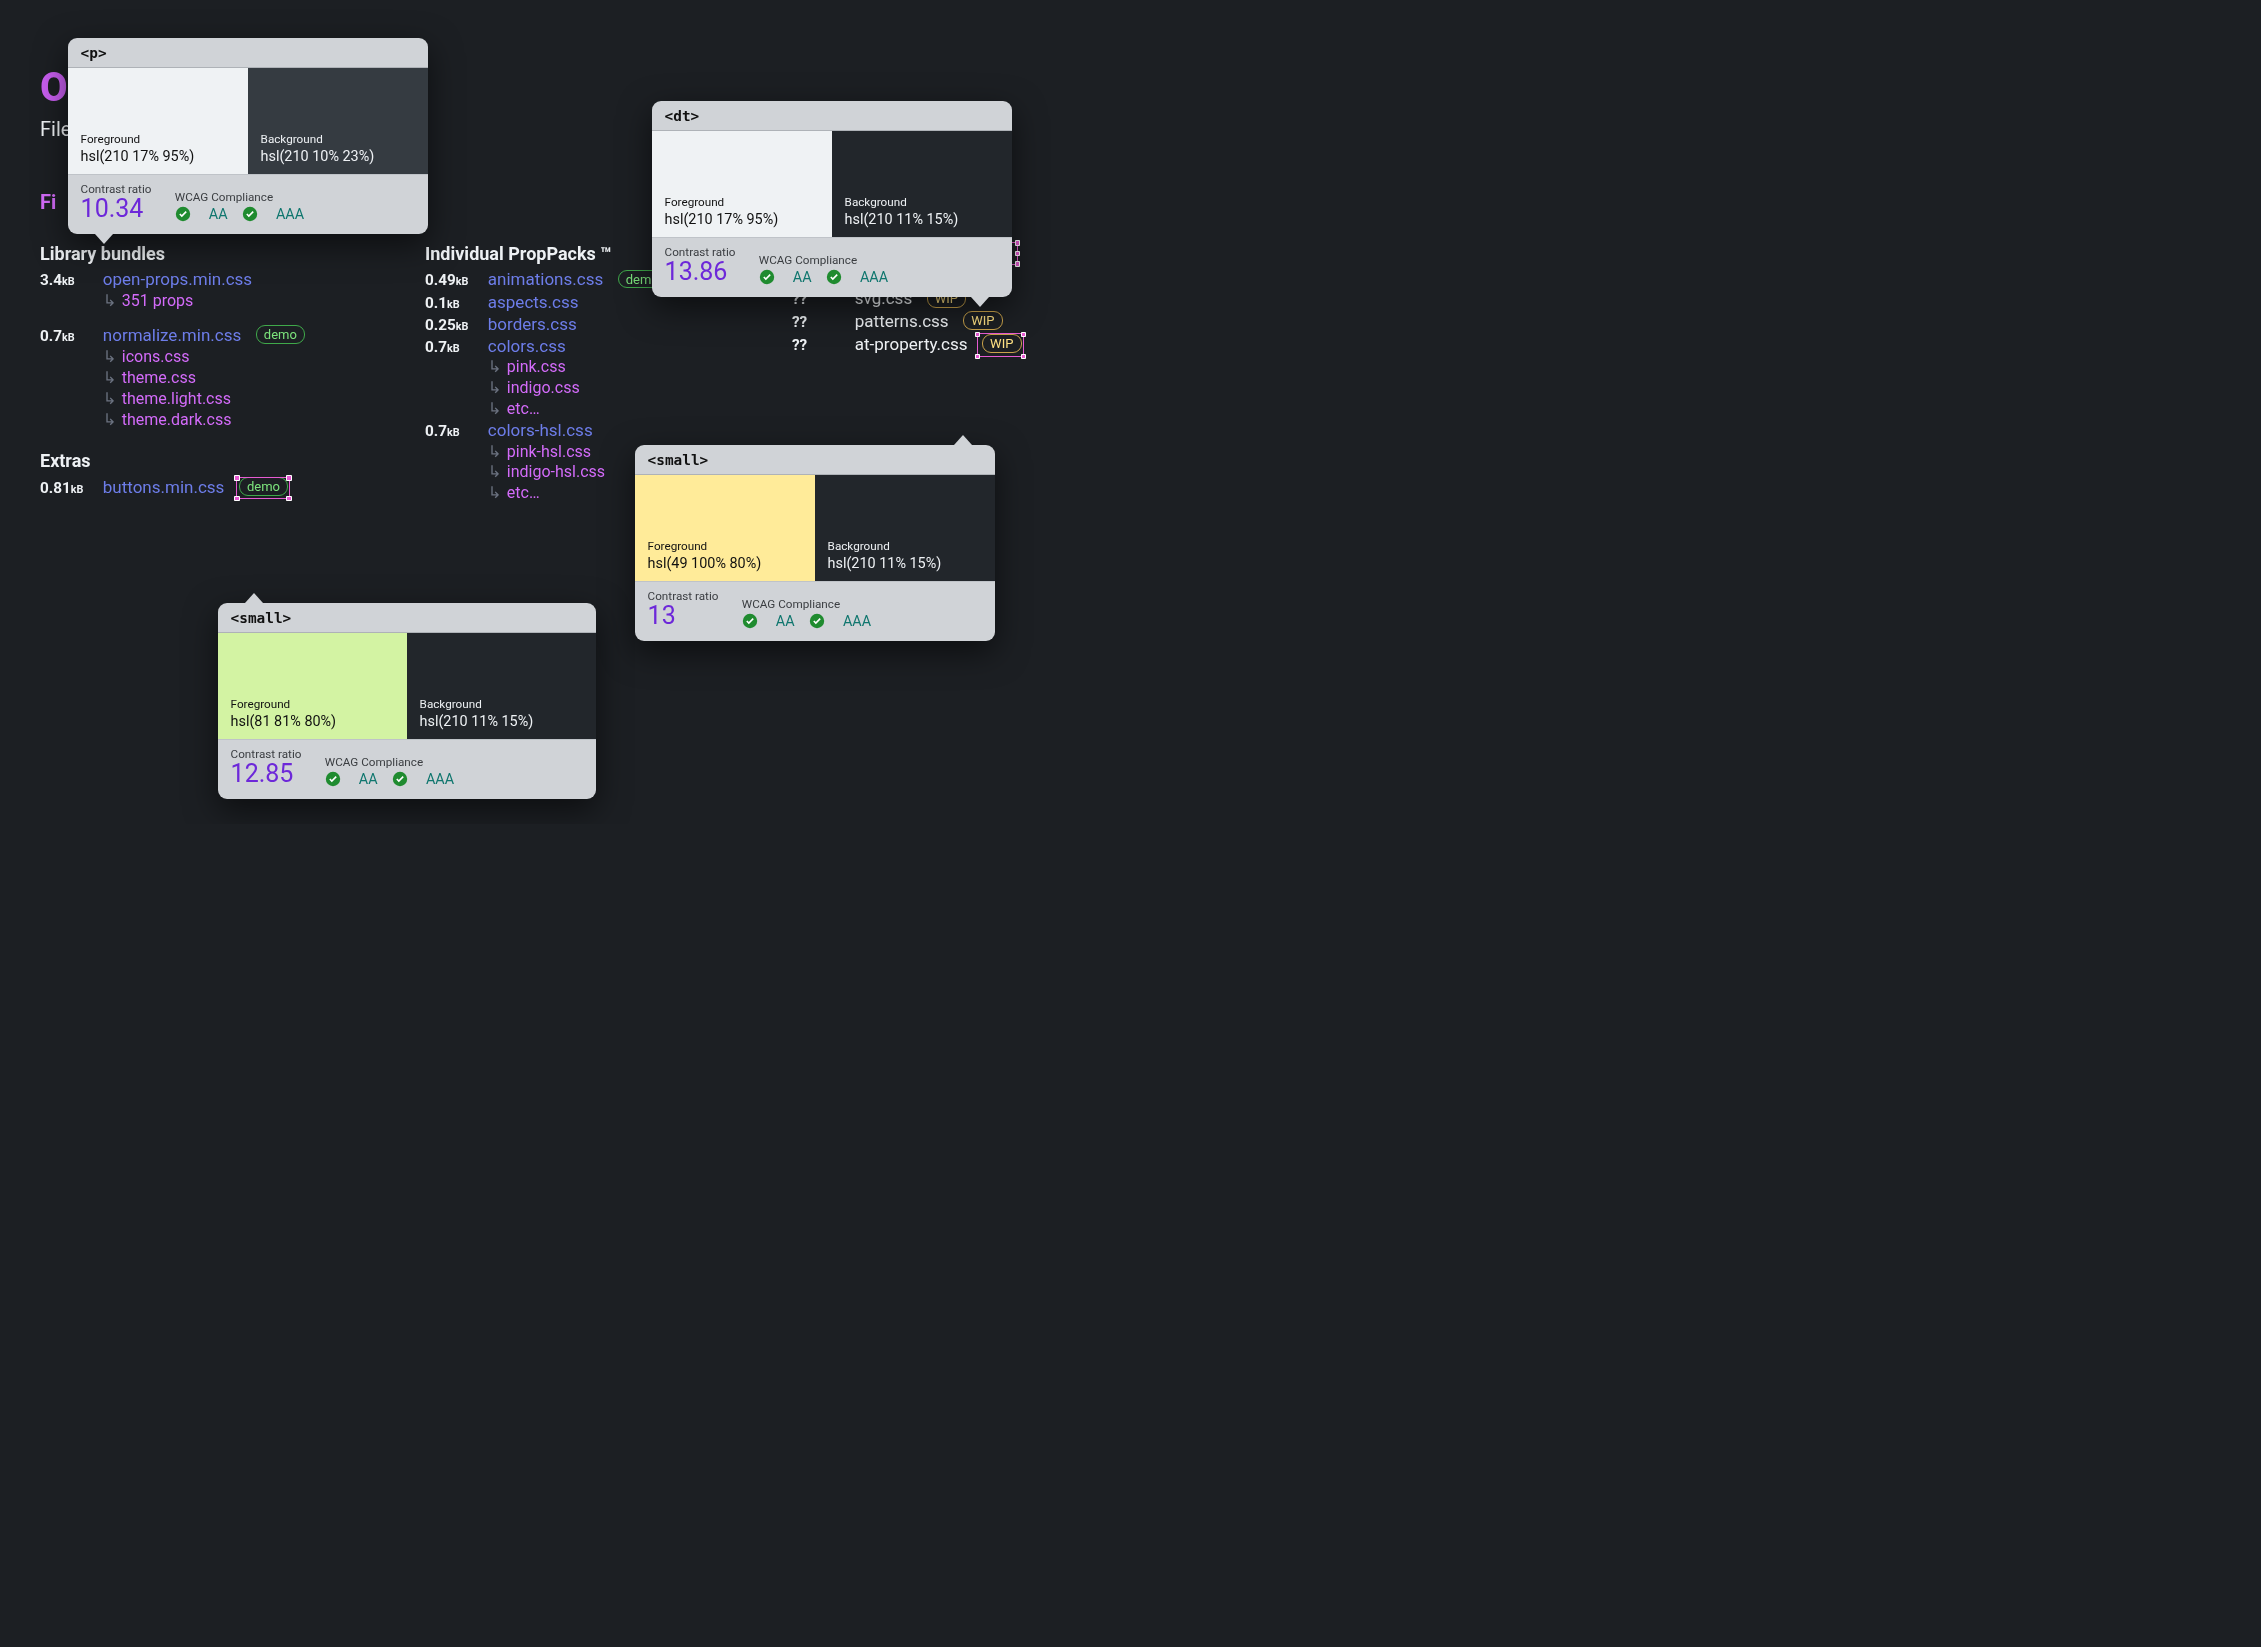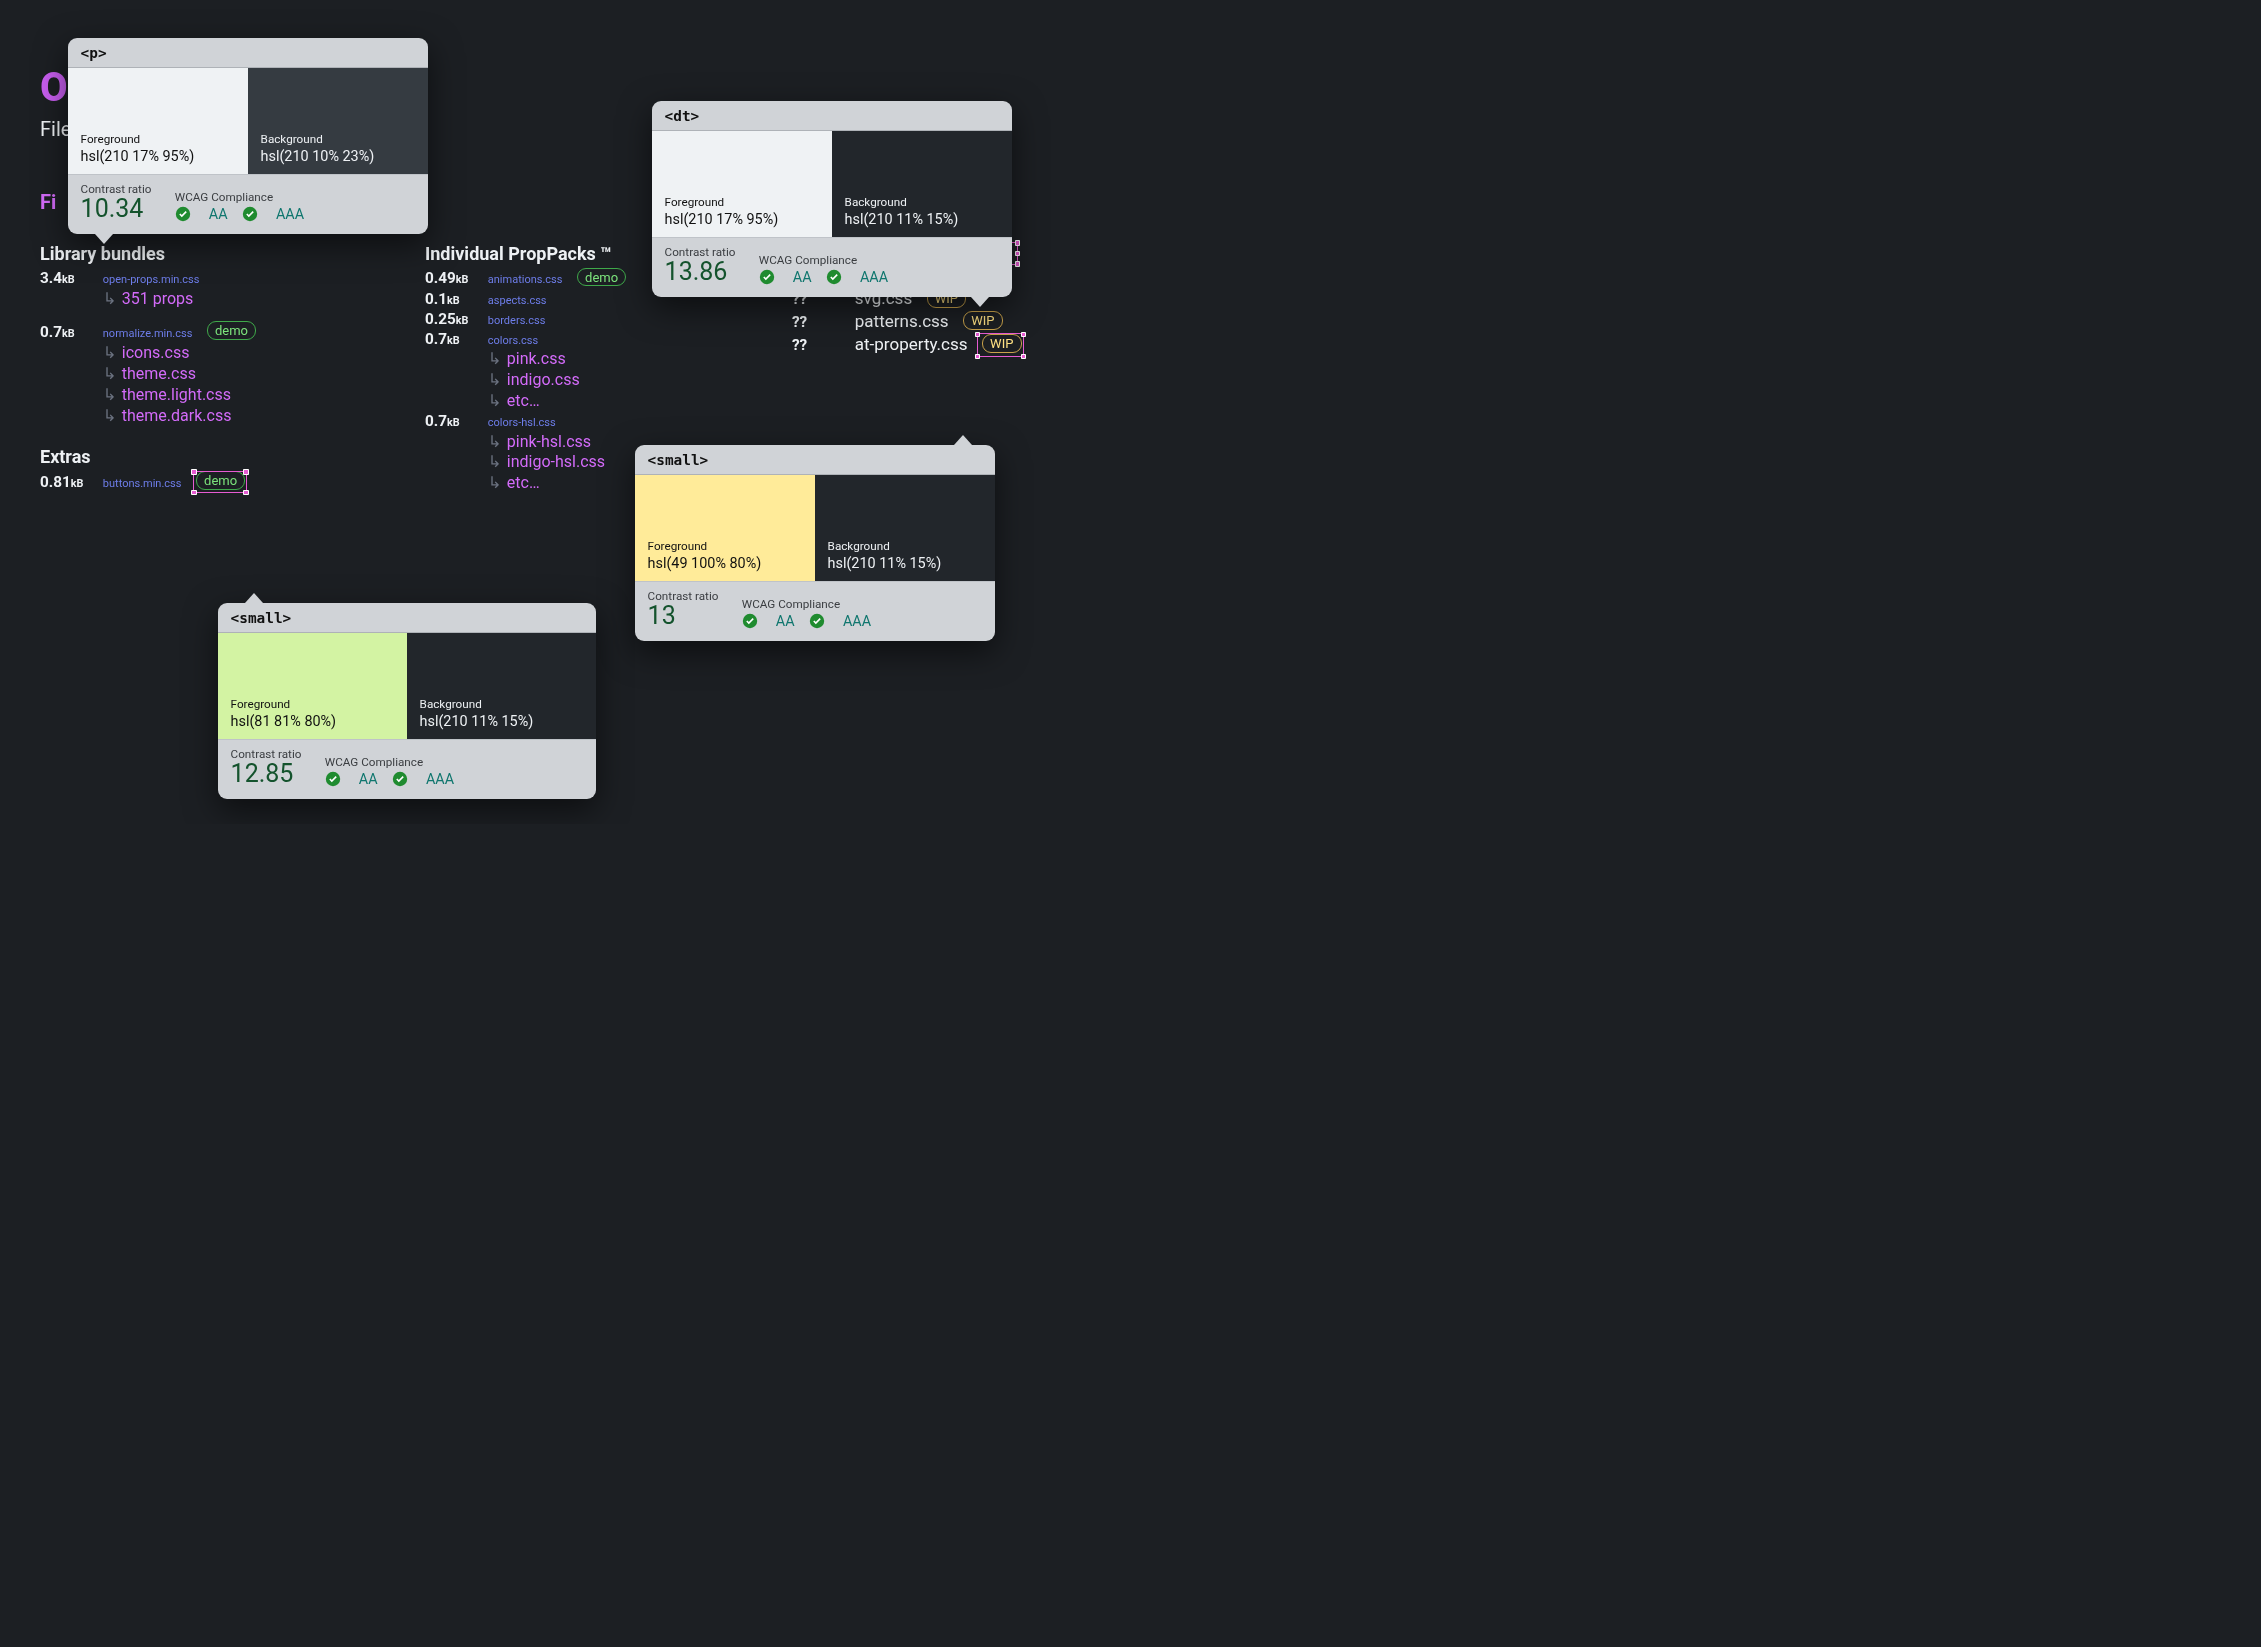--- a/index.html
+++ b/index.html
@@ -94,21 +94,21 @@
     font-size: 15.3px;
     font-weight: 700;
     color: #eef1f4;
     min-width: 52px;
     text-align: left;
     white-space: nowrap;
   }
   .size small { font-size: 10.8px; font-weight: 700; }
   .link {
     color: #6d7de9;
-    font-size: 11px;
+    font-size: 17px;
     text-decoration: none;
   }
   .sub {
     display: flex;
     align-items: center;
     gap: 5.4px;
     color: #d36bf9;
     font-size: 16px;
     margin-left: 63px;
     margin-top: 1.8px;
@@ -162,21 +162,21 @@
   .sw-light .sw-lab, .sw-light .sw-val { color:#111; }
   .card-ftr {
     display:flex;
     gap: 23.4px;
     padding: 7.2px 12.6px 10.8px;
     color:#1a1a1a;
     align-items:flex-end;
     border-top: 0.9px solid #bfc3c8;
   }
   .ftr-col .lab { font-size:11.7px; color:#3a3d41; }
-  .ratio-val { font-size: 25px; font-weight:400; color:#14532d; margin-top:-1.8px; }
+  .ratio-val { font-size: 25px; font-weight:400; color:#6d28d9; margin-top:-1.8px; }
   .wcag { display:flex; align-items:center; gap:14.4px; margin-top:1.8px;}
   .chk {
     display:inline-flex; align-items:center; gap:18px;
     font-size:14.4px; color:#0f766e;
   }
   .chk svg { width:16px; height:16px; }
   .tail {
     position:absolute;
     width:0;height:0;
     border-left:9px solid transparent;

